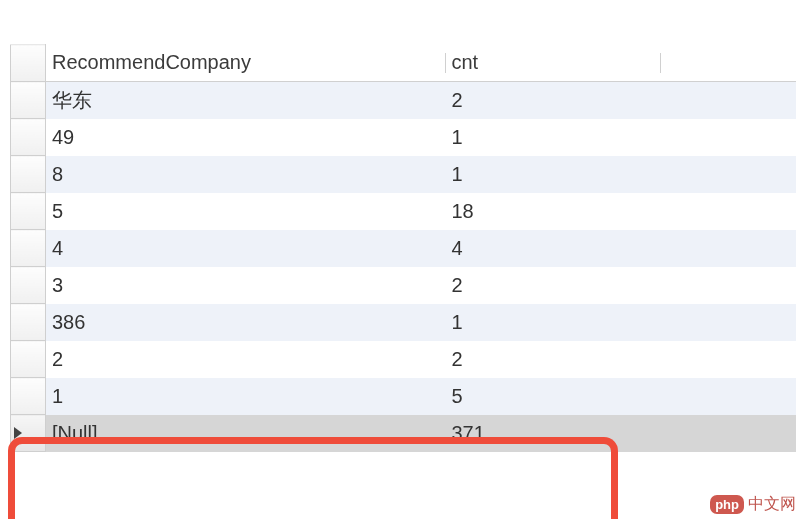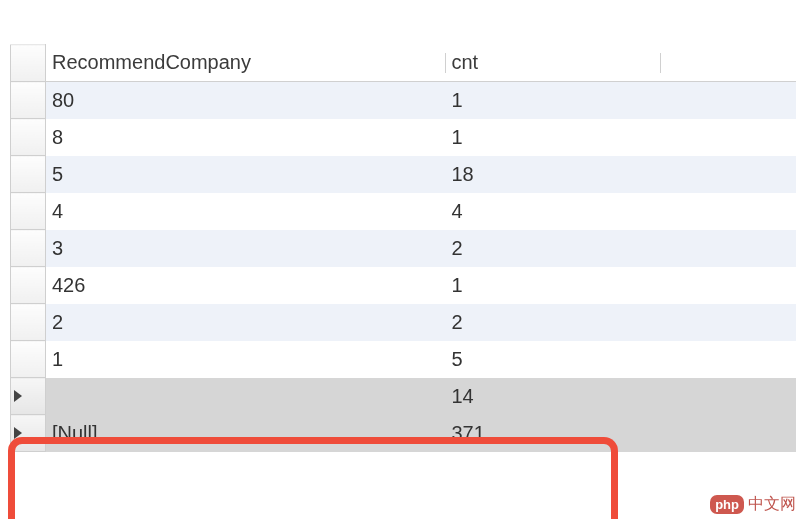--- a/index.html
+++ b/index.html
@@ -135,21 +135,27 @@
         <tr>
           <th class="rowhdr"></th>
           <th class="sep">RecommendCompany</th>
           <th class="sep">cnt</th>
           <th></th>
         </tr>
       </thead>
       <tbody>
           <tr>
             <td class="rowhdr"></td>
-            <td>80</td>
+            <td>华东</td>
+            <td>2</td>
+            <td></td>
+          </tr>
+          <tr>
+            <td class="rowhdr"></td>
+            <td>49</td>
             <td>1</td>
             <td></td>
           </tr>
           <tr>
             <td class="rowhdr"></td>
             <td>8</td>
             <td>1</td>
             <td></td>
           </tr>
           <tr>
@@ -165,42 +171,34 @@
             <td></td>
           </tr>
           <tr>
             <td class="rowhdr"></td>
             <td>3</td>
             <td>2</td>
             <td></td>
           </tr>
           <tr>
             <td class="rowhdr"></td>
-            <td>426</td>
+            <td>386</td>
             <td>1</td>
             <td></td>
           </tr>
           <tr>
             <td class="rowhdr"></td>
             <td>2</td>
             <td>2</td>
             <td></td>
           </tr>
           <tr>
             <td class="rowhdr"></td>
             <td>1</td>
             <td>5</td>
-            <td></td>
-          </tr>
-          <tr class="sel">
-            <td class="rowhdr">
-              <span class="caret"></span>
-            </td>
-            <td></td>
-            <td>14</td>
             <td></td>
           </tr>
           <tr class="sel">
             <td class="rowhdr">
               <span class="caret"></span>
             </td>
             <td>[Null]</td>
             <td>371</td>
             <td></td>
           </tr>

